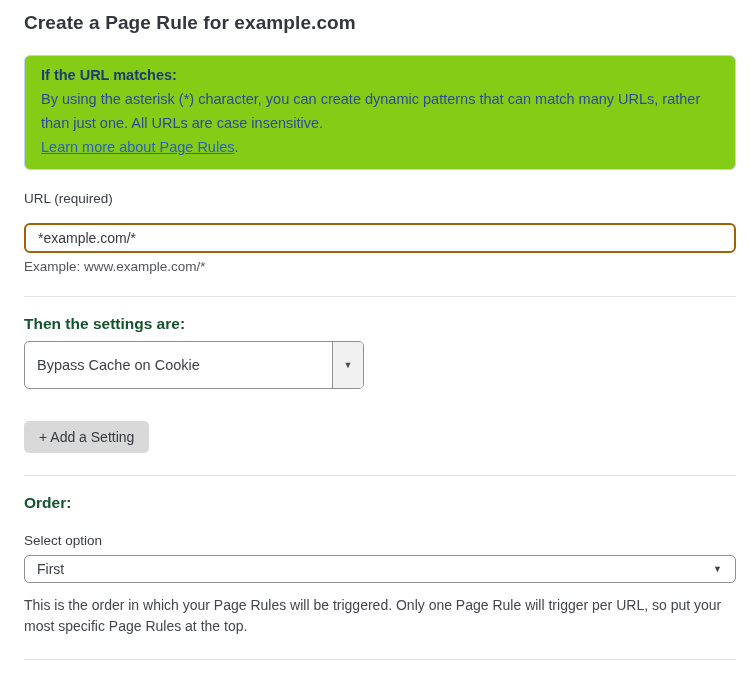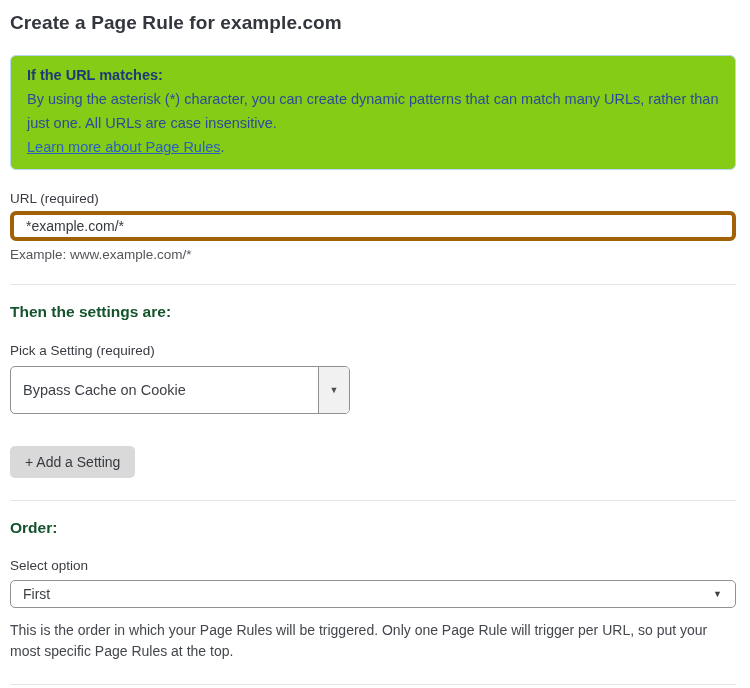--- a/index.html
+++ b/index.html
@@ -4,21 +4,21 @@
 <style>
   * { box-sizing: border-box; margin: 0; padding: 0; }
   html, body { background: #ffffff; }
   body {
     width: 750px;
     height: 688px;
     font-family: "Liberation Sans", sans-serif;
     color: #36393f;
     overflow: hidden;
   }
-  .page { padding: 12px 14px 0 10px; }
+  .page { padding: 12px 14px 0 24px; }
 
   h1.page-title {
     font-size: 19px;
     font-weight: bold;
     color: #33363c;
     letter-spacing: 0.1px;
   }
 
   
   .info-box {
@@ -38,22 +38,22 @@
   .field-label {
     display: block;
     margin-top: 21px;
     font-size: 13.5px;
     color: #393c42;
   }
   .text-input {
     display: block;
     width: 100%;
     height: 30px;
-    margin-top: 5px;
-    border: 4px solid #a16207;
+    margin-top: 17px;
+    border: 2px solid #a16207;
     border-radius: 6px;
     padding: 0 12px;
     font-family: "Liberation Sans", sans-serif;
     font-size: 14px;
     color: #36393f;
     background: #fff;
     outline: none;
   }
   .helper {
     margin-top: 6px;
@@ -167,21 +167,20 @@
   <label class="field-label">URL (required)</label>
   <input class="text-input" type="text" value="*example.com/*" style="">
   <div class="helper">Example: www.example.com/*</div>
 
   <hr class="divider">
 
   <h2 class="section-heading">Then the settings are:</h2>
 
   <div class="settings-row">
     <div class="settings-col col-setting">
-      <label class="field-label">Pick a Setting (required)</label>
       <div class="select-box">
         <span class="select-text">Bypass Cache on Cookie</span>
         <span class="select-arrow-btn">▼</span>
       </div>
     </div>
   </div>
 
   <button class="btn btn-add">+ Add a Setting</button>
 
   <hr class="divider">

